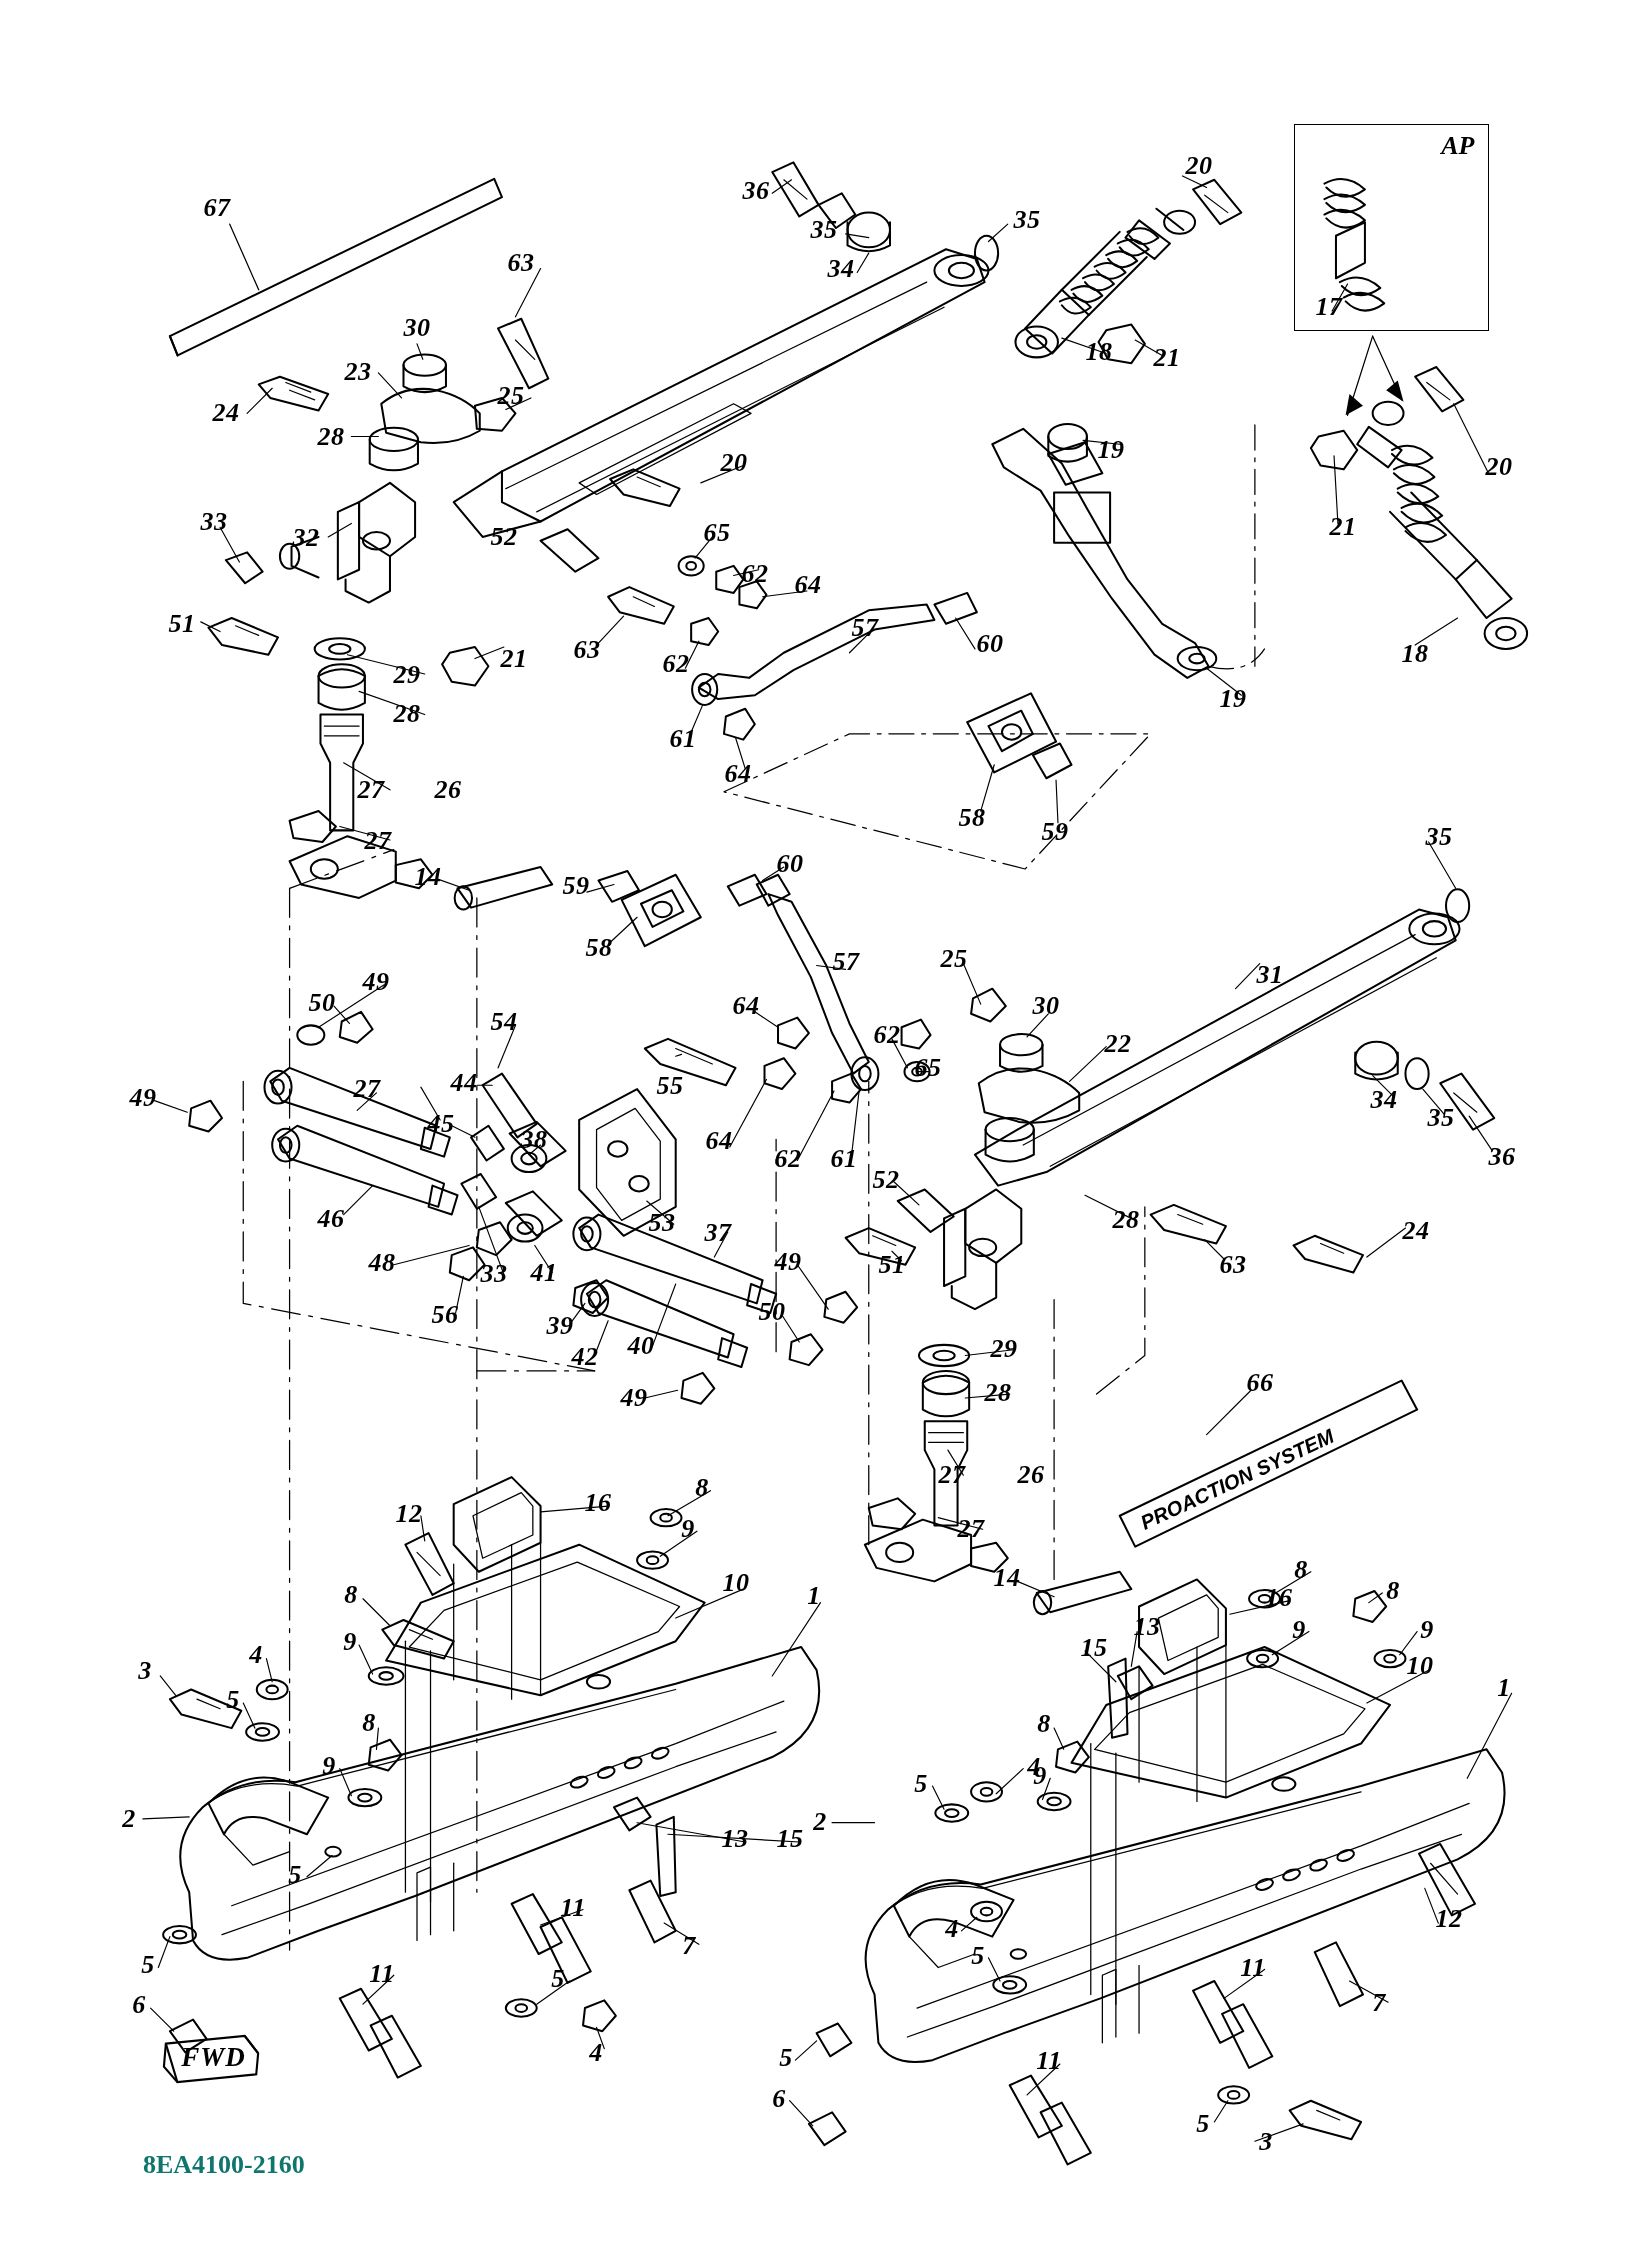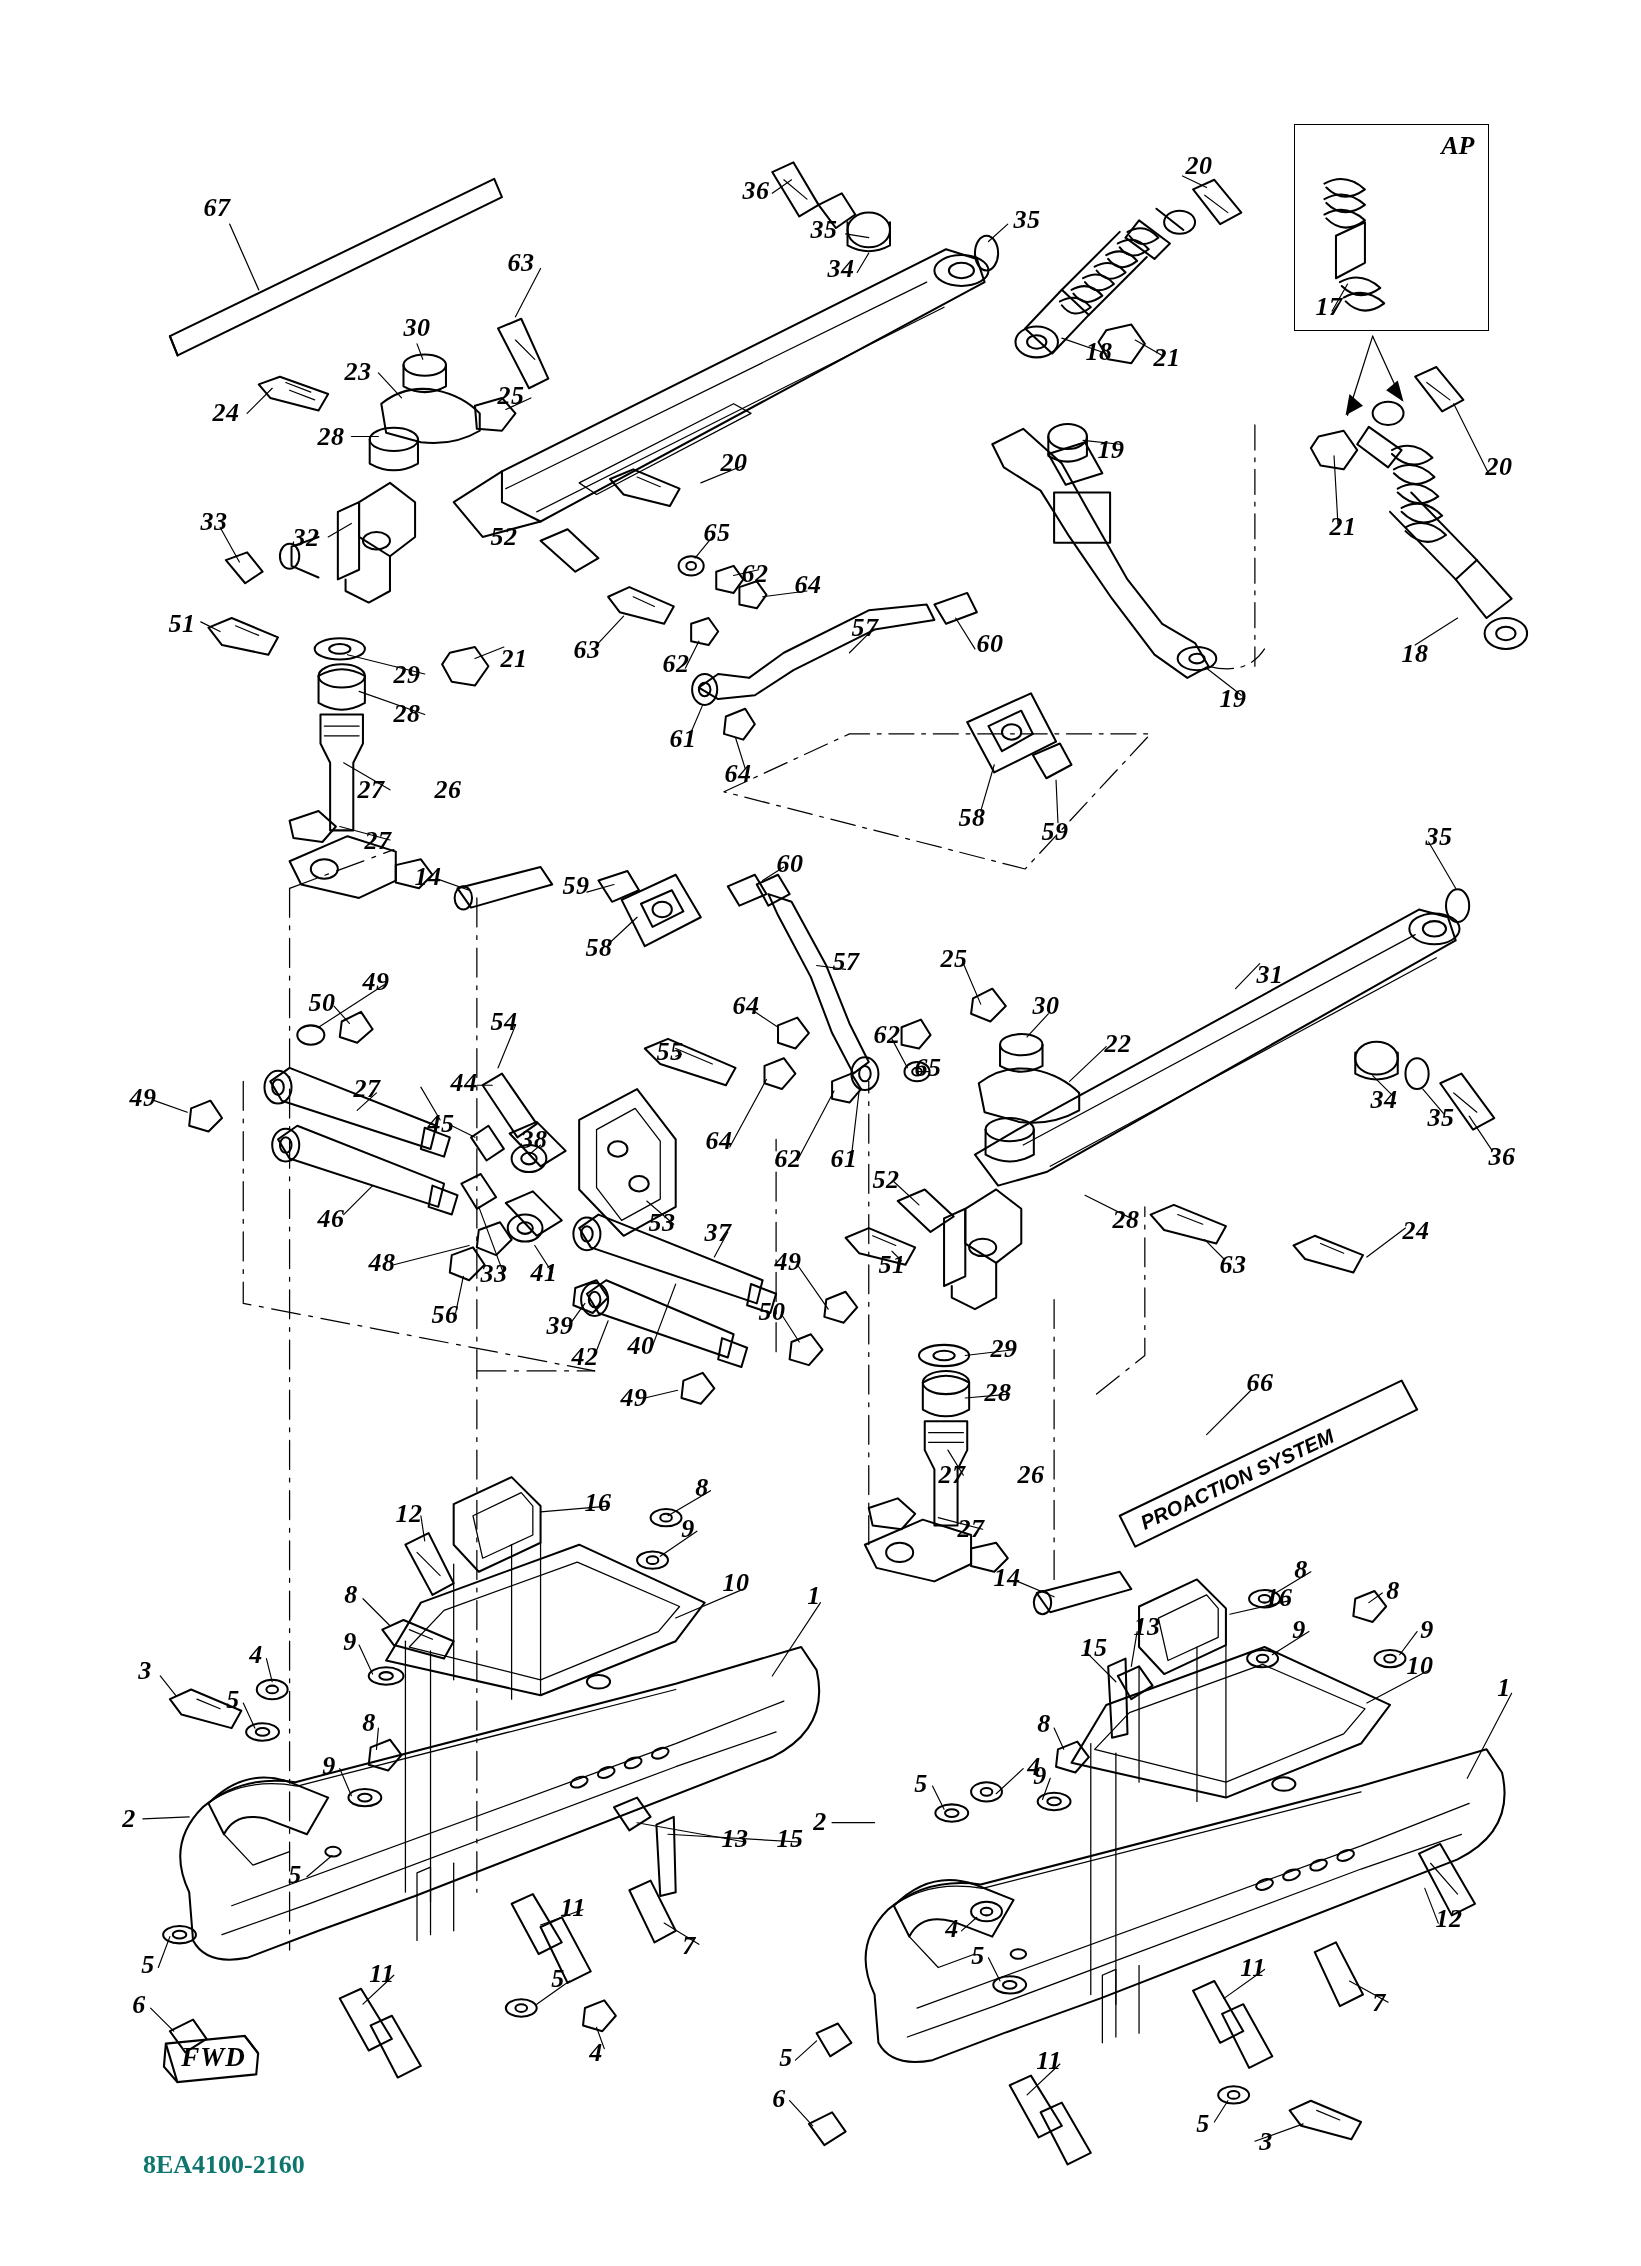--- a/index.html
+++ b/index.html
@@ -718,21 +718,21 @@
       <div class="callout" style="left: 846px; top: 962px;">57</div>
       <div class="callout" style="left: 954px; top: 959px;">25</div>
       <div class="callout" style="left: 1270px; top: 957px; margin-top: 18px;">31</div>
       <div class="callout" style="left: 376px; top: 982px;">49</div>
       <div class="callout" style="left: 322px; top: 1003px;">50</div>
       <div class="callout" style="left: 504px; top: 1022px;">54</div>
       <div class="callout" style="left: 746px; top: 1006px;">64</div>
       <div class="callout" style="left: 887px; top: 1035px;">62</div>
       <div class="callout" style="left: 1046px; top: 1006px;">30</div>
       <div class="callout" style="left: 1118px; top: 1044px;">22</div>
-      <div class="callout" style="left: 670px; top: 1052px;">55</div>
+      <div class="callout" style="left: 670px; top: 1086px;">55</div>
       <div class="callout" style="left: 928px; top: 1068px;">65</div>
       <div class="callout" style="left: 367px; top: 1089px;">27</div>
       <div class="callout" style="left: 464px; top: 1083px;">44</div>
       <div class="callout" style="left: 143px; top: 1098px;">49</div>
       <div class="callout" style="left: 1384px; top: 1100px;">34</div>
       <div class="callout" style="left: 1441px; top: 1118px;">35</div>
       <div class="callout" style="left: 1502px; top: 1157px;">36</div>
       <div class="callout" style="left: 441px; top: 1124px;">45</div>
       <div class="callout" style="left: 534px; top: 1140px;">38</div>
       <div class="callout" style="left: 719px; top: 1141px;">64</div>

